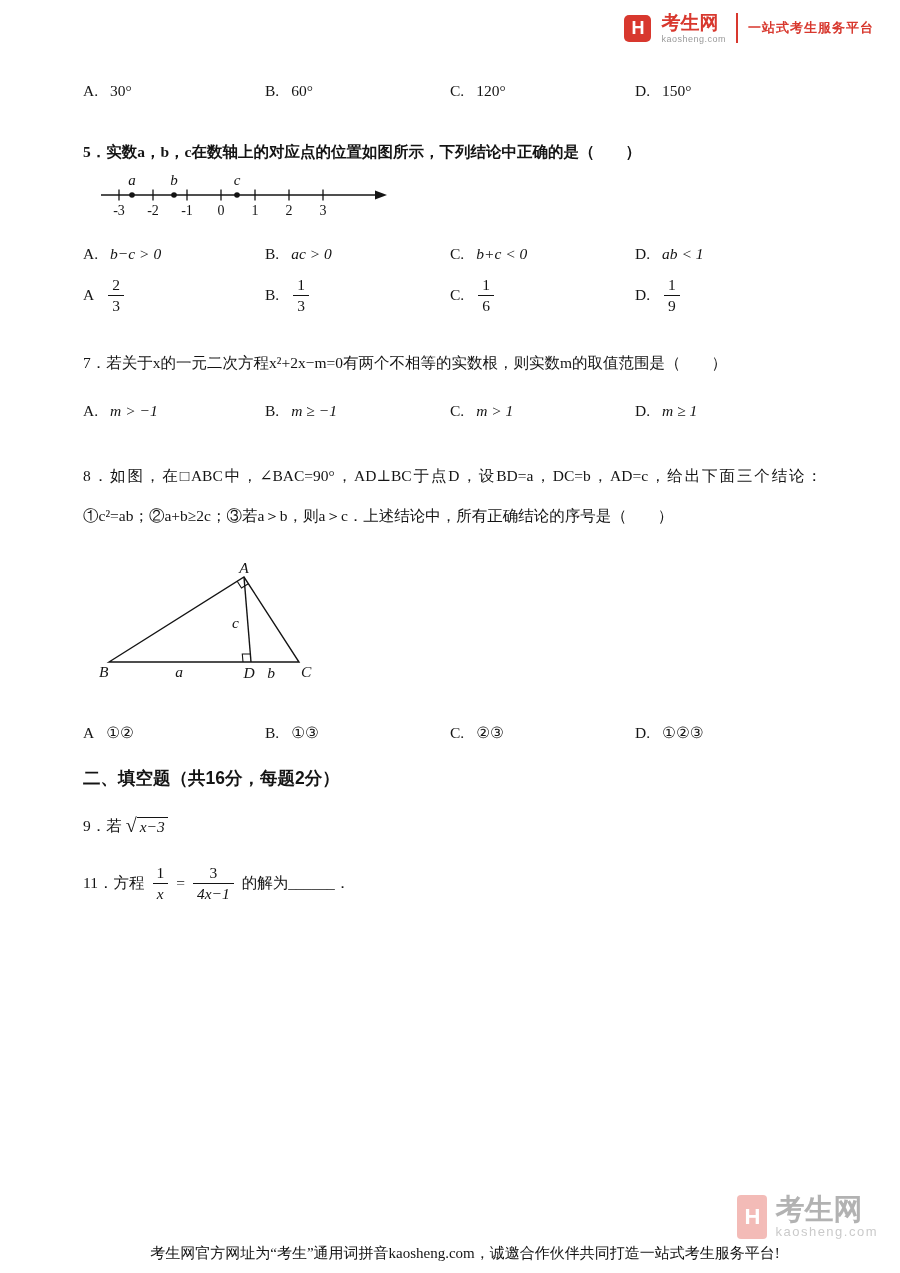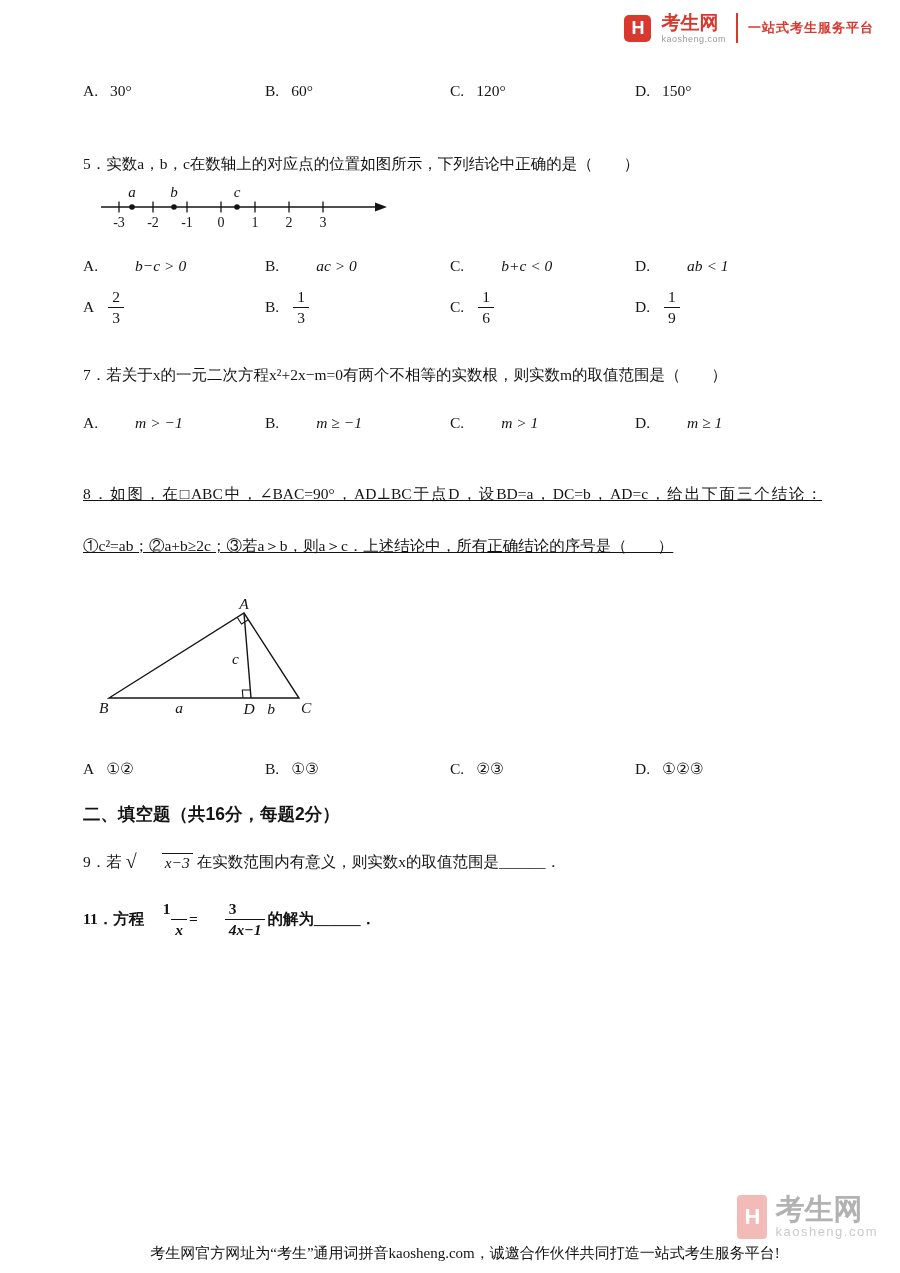--- a/index.html
+++ b/index.html
@@ -1,21 +1,21 @@
 <!DOCTYPE html>
 <html><head>
 <meta charset="utf-8">
 <style>
   * { margin:0; padding:0; box-sizing:border-box; }
   html, body { background:#ffffff; }
   .page { position:relative; width:900px; height:1273px; margin:0 auto; background:#fff;
           font-family:"Liberation Serif","DejaVu Serif",serif; font-size:15.5px; color:#141414;
           overflow:hidden; }
   .content { padding-left:83px; padding-right:78px; }
-  .it { font-style:italic;margin-left:25px; }
+  .it { font-style:italic; }
   .stem { line-height:1.5; }
   .para { text-align:justify; }
   .opts { display:grid; grid-template-columns:182px 185px 185px 1fr; align-items:center; }
   .opt { display:flex; align-items:center; }
   .olabel { margin-right:12px; }
   .frac { display:inline-flex; flex-direction:column; align-items:center; vertical-align:middle;
           line-height:1.25; margin:0 2px; }
   .frac .den { border-top:1px solid #141414; }
   .frac .num, .frac .den { padding:0 4px; }
   .sqrt { display:inline-flex; align-items:flex-start; margin:0 4px; }
@@ -78,21 +78,21 @@
       <div class="opt">
         <span class="olabel">C.</span>
         <span>120°</span>
       </div>
       <div class="opt">
         <span class="olabel">D.</span>
         <span>150°</span>
       </div>
     </div>
 
-    <div class="stem" style="margin-top:52px;">5．实数a，b，c在数轴上的对应点的位置如图所示，下列结论中正确的是（　　）</div>
+    <div class="stem" style="margin-top:40px;font-weight:bold;">5．实数a，b，c在数轴上的对应点的位置如图所示，下列结论中正确的是（　　）</div>
 
     <div class="figure" style="margin-top:10px; margin-left:14px;">
       <svg width="292" height="46" viewBox="0 0 292 46">
         <g stroke="#141414" stroke-width="1.3">
           <line x1="4" y1="22" x2="278" y2="22"></line>
           <line x1="22" y1="16.5" x2="22" y2="27.5"></line>
           <line x1="56" y1="16.5" x2="56" y2="27.5"></line>
           <line x1="90" y1="16.5" x2="90" y2="27.5"></line>
           <line x1="124" y1="16.5" x2="124" y2="27.5"></line>
           <line x1="158" y1="16.5" x2="158" y2="27.5"></line>
@@ -187,21 +187,21 @@
       <div class="opt">
         <span class="olabel">C.</span>
         <span class="it">m &gt;  1</span>
       </div>
       <div class="opt">
         <span class="olabel">D.</span>
         <span class="it">m ≥ 1</span>
       </div>
     </div>
 
-    <div class="stem para" style="margin-top:36px; line-height:52px;text-decoration:underline;">8．如图，在□ABC中，∠BAC=90°，AD⊥BC于点D，设BD=a，DC=b，AD=c，给出下面三个结论：①c²=ab；②a+b≥2c；③若a＞b，则a＞c．上述结论中，所有正确结论的序号是（　　）</div>
+    <div class="stem para" style="margin-top:36px; line-height:40px;">8．如图，在□ABC中，∠BAC=90°，AD⊥BC于点D，设BD=a，DC=b，AD=c，给出下面三个结论：①c²=ab；②a+b≥2c；③若a＞b，则a＞c．上述结论中，所有正确结论的序号是（　　）</div>
 
     <div class="figure" style="margin-top:26px; margin-left:16px;">
       <svg width="232" height="124" viewBox="0 0 232 124">
         <g fill="none" stroke="#141414" stroke-width="1.4">
           <path d="M 10 100 L 145 15 L 200 100 Z"></path>
           <line x1="145" y1="15" x2="152" y2="100"></line>
         </g>
         <g fill="none" stroke="#141414" stroke-width="1.1">
           <path d="M 144 100 L 143.3 92 L 151.3 92"></path>
           <path d="M 138.2 19.3 L 142.5 26 L 149.3 21.7"></path>
@@ -238,25 +238,24 @@
     </div>
 
     <div class="sec-title" style="margin-top:24px;">二、填空题（共16分，每题2分）</div>
 
     <div class="qrow" style="margin-top:26px;text-align:center;">
       <span>9．若</span>
       <span class="sqrt">
         <span class="sign">√</span>
         <span class="rad it">x−3</span>
       </span>
-      <span>在实数范围内有意义，则实数x的取值范围是______．</span>
-    </div>
-
-
-    <div class="qrow" style="margin-top:26px; gap:0;font-weight:bold;">
+    </div>
+
+
+    <div class="qrow" style="margin-top:26px; gap:6px;">
       <span>11．方程</span>
       <span class="frac">
         <span class="num">1</span>
         <span class="den it">x</span>
       </span>
       <span>=</span>
       <span class="frac">
         <span class="num">3</span>
         <span class="den it">4x−1</span>
       </span>

